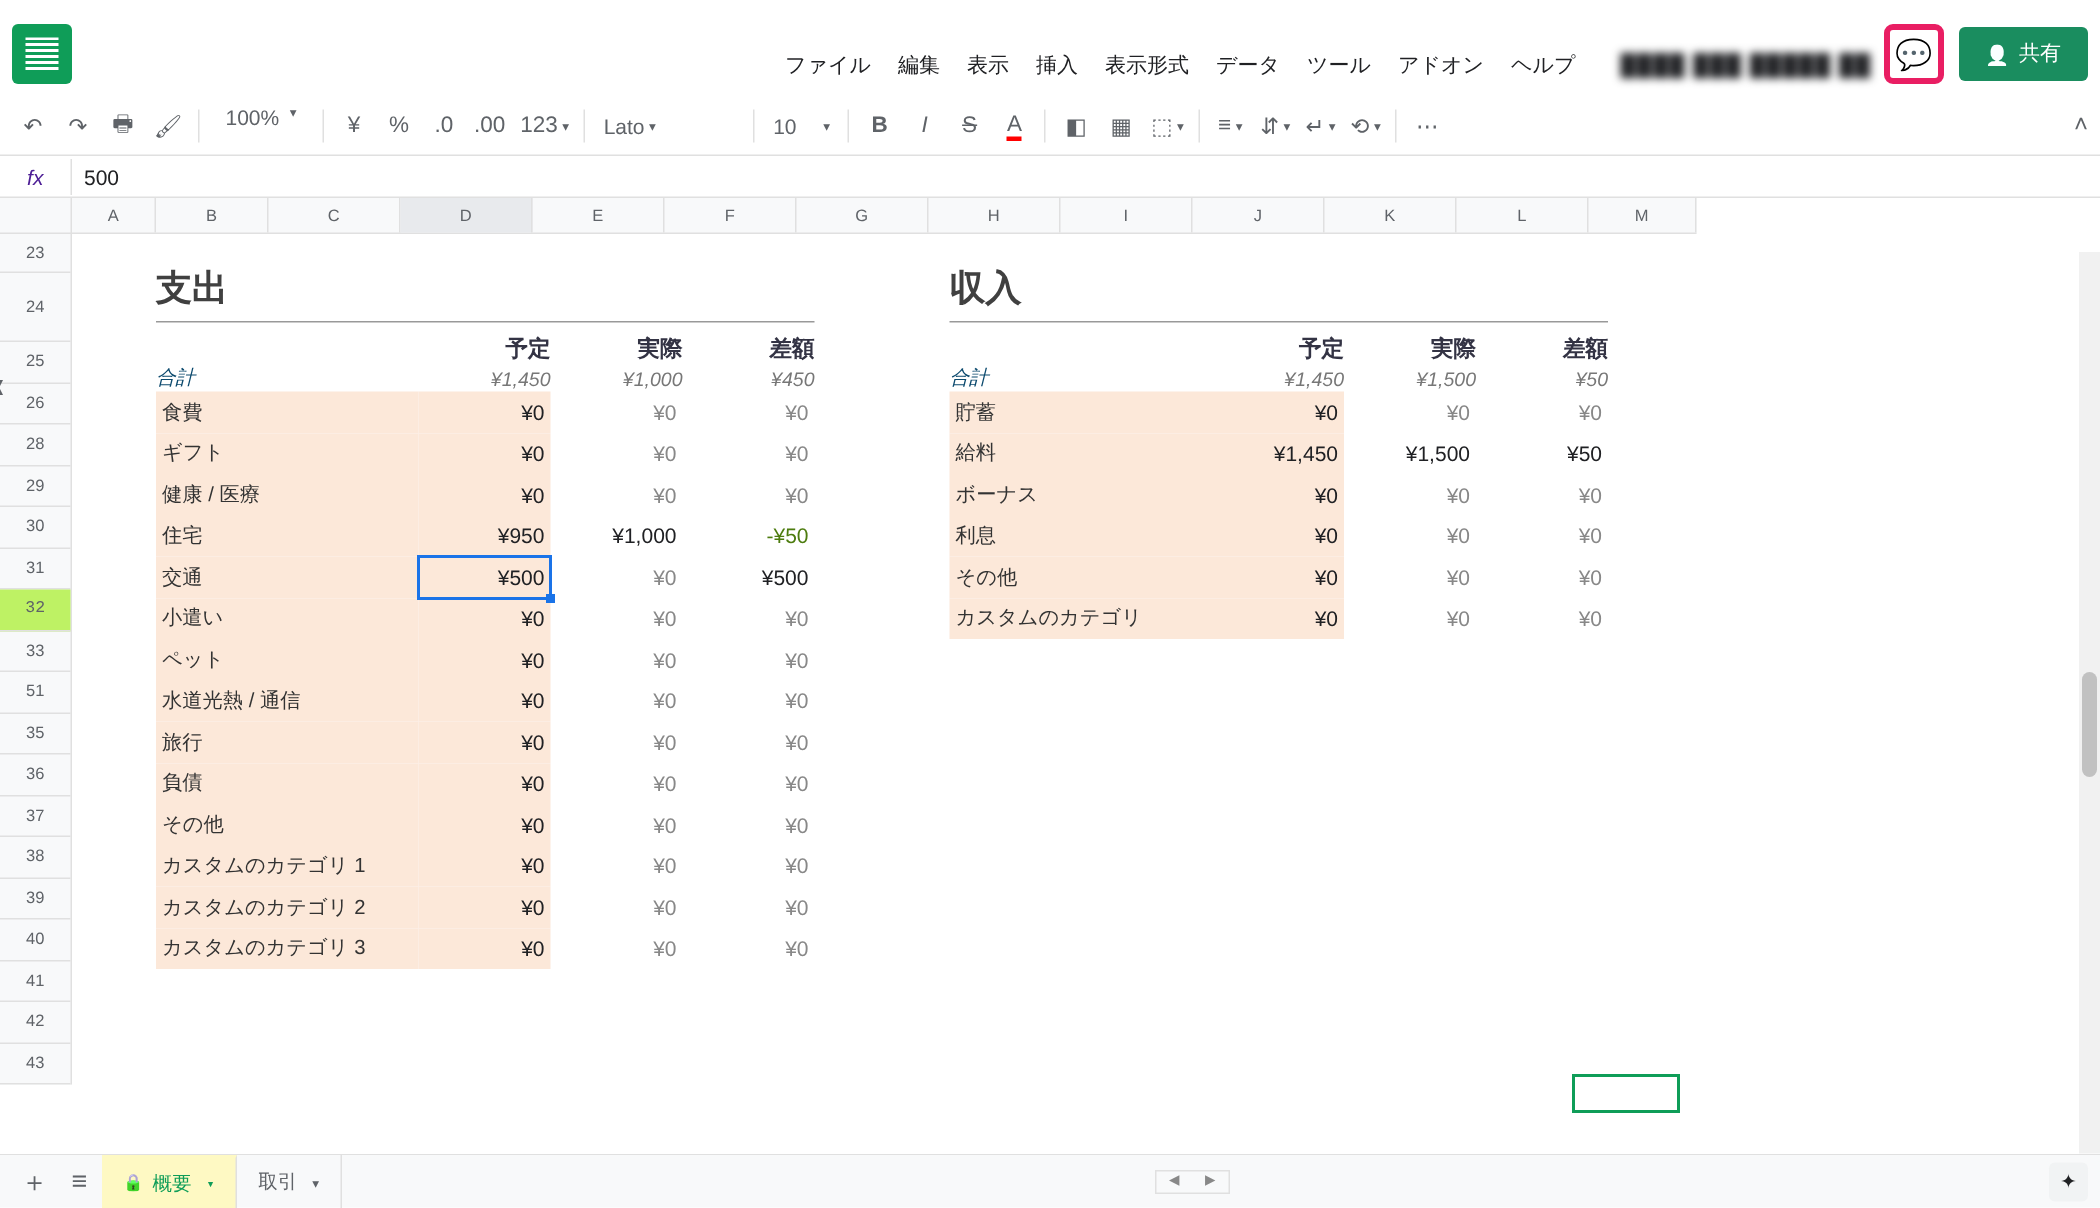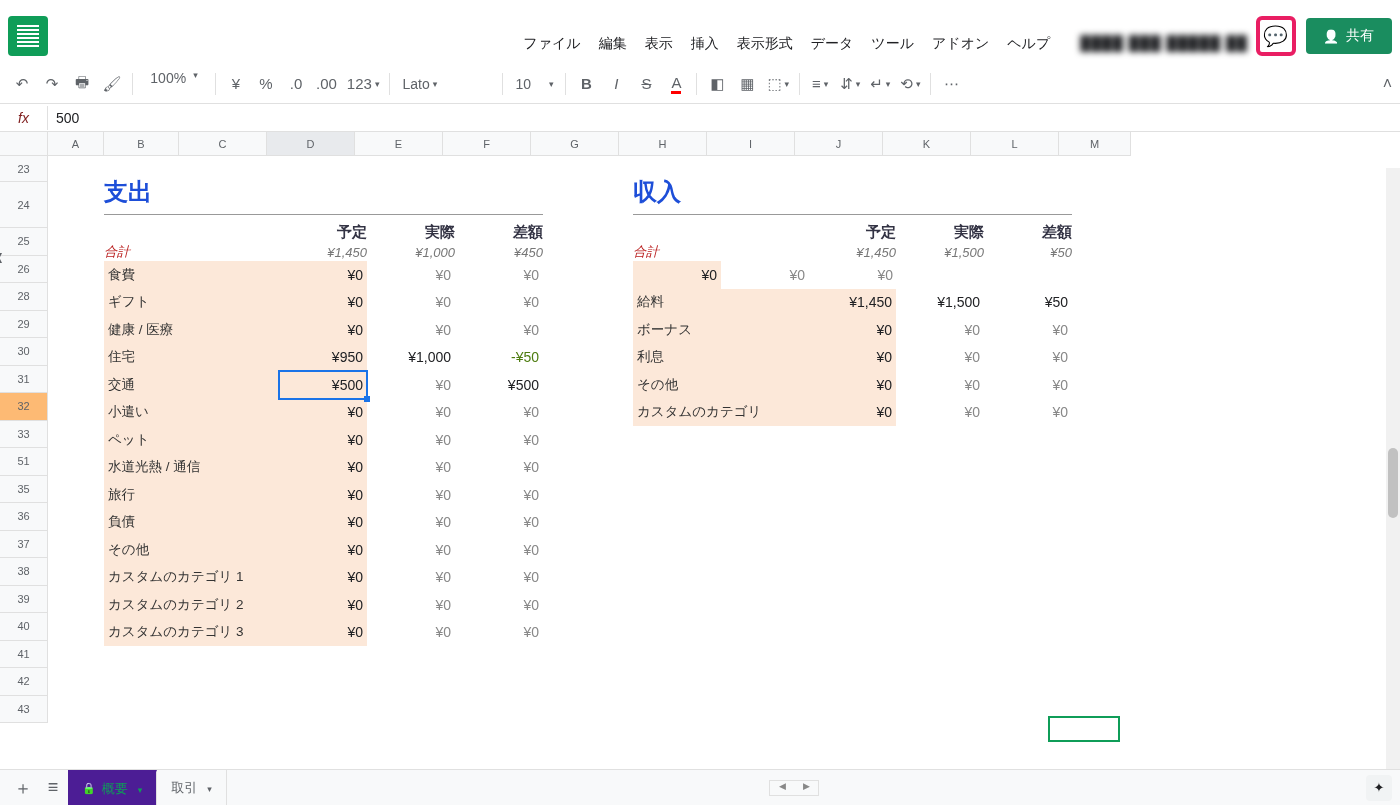--- a/index.html
+++ b/index.html
@@ -26,45 +26,45 @@
 .tbtn { min-width:28px; height:28px; display:flex; align-items:center; justify-content:center; color:#5f6368; font-size:15px; cursor:pointer; border-radius:3px; padding:0 4px;}
 .tsep { width:1px; height:22px; background:#e0e0e0; margin:0 4px;}
 .zoom { width:70px; display:flex; align-items:flex-start; justify-content:center; gap:4px; font-size:14px;}
 .font-sel { width:100px; font-size:14px; display:flex; align-items:center; justify-content:flex-start; padding:0 6px;}
 .size-sel { width:50px; font-size:14px; display:flex; align-items:center; justify-content:space-between; padding:0 6px;}
 .tdrop::after { content:"▾"; font-size:9px; color:#5f6368; margin-left:3px;}
 .collapse-btn { margin-left:auto; color:#5f6368; cursor:pointer; font-size:16px;}
 
 
 .fxbar { display:flex; align-items:center; height:28px; border-bottom:1px solid #e0e0e0; }
-.fx-label { width:48px; text-align:center; font-style:italic; color:#7f1d1d; border-right:1px solid #e0e0e0; font-size:14px; padding:4px 0;}
+.fx-label { width:48px; text-align:center; font-style:italic; color:#4c1d95; border-right:1px solid #e0e0e0; font-size:14px; padding:4px 0;}
 .fx-input { padding: 0 8px; font-size:14px; flex:1;}
 
 
 .grid-wrap { position:relative; height: calc(805px - 64px - 40px - 28px - 36px); display:flex; }
 .corner { width:48px; height:24px; background:#f8f9fa; border-right:1px solid #e0e0e0; border-bottom:1px solid #e0e0e0;}
 .colheads { display:flex; height:24px; background:#f8f9fa; border-bottom:1px solid #e0e0e0; font-size:11px; color:#5f6368;}
 .colheads div { border-right:1px solid #e0e0e0; display:flex; align-items:center; justify-content:center;}
 .colheads .sel { background:#e8eaed; }
 .rowheads { width:48px; background:#f8f9fa; border-right:1px solid #e0e0e0; font-size:11px; color:#5f6368;}
 .rowheads div { height:27.5px; border-bottom:1px solid #e0e0e0; display:flex; align-items:center; justify-content:center; position:relative;}
-.rowheads div.sel { background:#fdba74; }
+.rowheads div.sel { background:#bef264;font-family:Liberation Mono, monospace; }
 .rowheads .marker::before { content:"▾"; position:absolute; left:-2px; top:-6px; font-size:8px;}
 .rowheads .marker::after { content:"▴"; position:absolute; left:-2px; top:0px; font-size:8px;}
 .left-fixed { display:flex; flex-direction:column;}
 .main-grid { flex:1; overflow:hidden; position:relative;}
 .col-A{width:56px}.col-B{width:75px}.col-C{width:88px}.col-D{width:88px}.col-E{width:88px}.col-F{width:88px}.col-G{width:88px}.col-H{width:88px}.col-I{width:88px}.col-J{width:88px}.col-K{width:88px}.col-L{width:88px}.col-M{width:72px}
 
 
 .sheet { position:relative; padding:20px 0 0 56px; font-size:14px;}
 .two-col { display:flex; gap:90px; }
 .budget-table { }
-.bt-title { font-size:24px; font-weight:700; color:#1d4ed8; padding-bottom:6px;}
+.bt-title { font-size:24px; font-weight:700; color:#404040; padding-bottom:6px;}
 .bt-head-row { display:flex; border-top:1px solid #999; padding-top:8px;}
-.bt-head-row .lab { width:175px; font-style:italic; color:#b91c1c; font-size:13px; padding-top:20px;}
+.bt-head-row .lab { width:175px; font-style:italic; color:#0c4a6e; font-size:13px; padding-top:20px;}
 .bt-head-row .col { width:88px; text-align:right; }
 .bt-head-row .col .h { font-weight:700; color:#334; font-size:15px; }
 .bt-head-row .col .v { font-style:italic; color:#777; font-size:13px; margin-top:3px;}
 .bt-body .row { display:flex; height:27.5px; align-items:center;}
 .bt-body .row .lab { width:175px; background:#fce8d9; padding-left:4px; font-size:13.5px; color:#333; height:100%; display:flex; align-items:center;}
 .bt-body .row .c1 { width:88px; text-align:right; background:#fce8d9; height:100%; display:flex; align-items:center; justify-content:flex-end; padding-right:4px;}
 .bt-body .row .c2,.bt-body .row .c3 { width:88px; text-align:right; padding-right:4px;}
 .neg { color:#4d7c0f;}
 .gray { color:#888;}
 .active-cell { outline:2px solid #1a73e8; outline-offset:-1px; position:relative;}
@@ -72,21 +72,21 @@
 .green-outline { position:absolute; border:2px solid #0f9d58; width:72px; height:26px; }
 
 
 .vscroll { position:absolute; right:0; top:168px; bottom:36px; width:14px; background:#f1f1f1;}
 .vscroll .thumb { position:absolute; left:2px; right:2px; top:280px; height:70px; background:#c1c1c1; border-radius:6px;}
 
 
 .tabs { position:fixed; bottom:0; left:0; right:0; height:36px; background:#f8f9fa; border-top:1px solid #e0e0e0; display:flex; align-items:center; padding:0 8px; font-size:13px;}
 .tabs .tadd,.tabs .tall { width:30px; height:30px; display:flex; align-items:center; justify-content:center; color:#5f6368; cursor:pointer; font-size:18px;}
 .tab { padding:0 14px; height:36px; display:flex; align-items:center; gap:6px; cursor:pointer; color:#5f6368; border-right:1px solid #e0e0e0;}
-.tab.active { background:#4c1d95; color:#0f9d58; font-weight:500; border-top:2px solid transparent;}
+.tab.active { background:#fef9c3; color:#0f9d58; font-weight:500; border-top:2px solid transparent;font-family:Liberation Mono, monospace;}
 .tab.active::before { content:"🔒"; font-size:11px; filter:hue-rotate(60deg);}
 .tab .tm::after { content:"▾"; font-size:9px; margin-left:4px;}
 .explore { margin-left:auto; width:26px; height:26px; background:#f1f3f4; border-radius:4px; display:flex; align-items:center; justify-content:center;}
 .hscroll-btns { width:50px; display:flex; border:1px solid #e0e0e0; height:16px; margin-left:auto; margin-right:4px;}
 .hscroll-btns span{flex:1; text-align:center; font-size:9px; color:#888;}
 </style>
 </head>
 <body>
 
 <div class="titlebar">
@@ -337,20 +337,21 @@
                 <div class="h">実際</div>
                 <div class="v">¥1,500</div>
               </div>
             <div class="col">
                 <div class="h">差額</div>
                 <div class="v">¥50</div>
               </div>
           </div>
           <div class="bt-body" id="income-body">
               <div class="row">
+                <div class="lab">貯蓄</div>
                 <div class="c1">¥0</div>
                 <div class="c2 gray">¥0</div>
                 <div class="c3 gray">¥0</div>
               </div>
               <div class="row">
                 <div class="lab">給料</div>
                 <div class="c1">¥1,450</div>
                 <div class="c2">¥1,500</div>
                 <div class="c3">¥50</div>
               </div>

